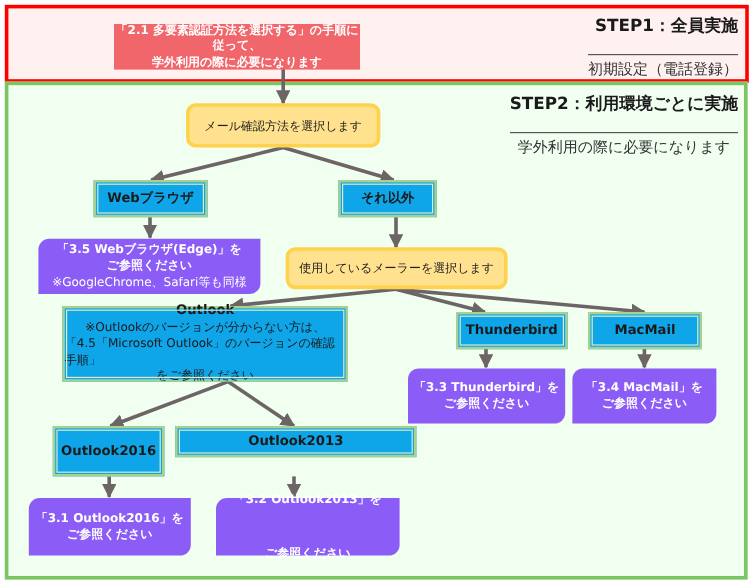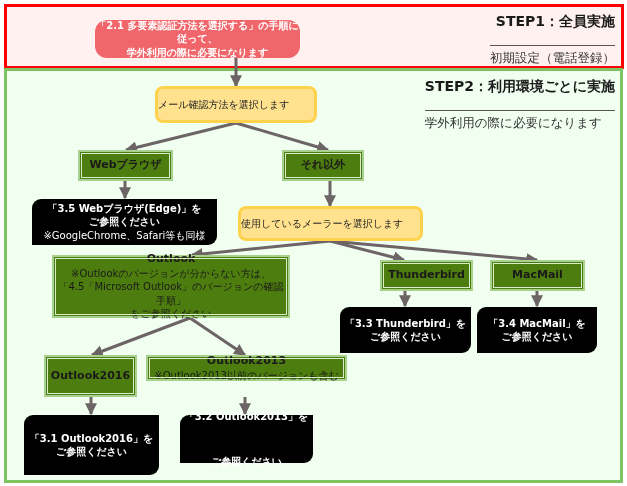--- a/index.html
+++ b/index.html
@@ -3,29 +3,29 @@
 <meta charset="utf-8">
 <style>
   html, body { margin:0; padding:0; }
   body { width:627px; height:486px; background:#ffffff; position:relative; overflow:hidden;
          font-family:"DejaVu Sans", "Liberation Sans", sans-serif; }
   .abs { position:absolute; box-sizing:border-box; }
   .step1-frame { left:4px; top:4px; width:620px; height:65px; background:#fff1f0; border:3px solid #ff0000; }
   .step2-frame { left:4px; top:68px; width:619px; height:415px; background:#f0fff0; border:3px solid #7dc463; }
   .step-title { font-weight:bold; font-size:14px; color:#1a1a1a; text-align:right; white-space:nowrap;
                 border-bottom:1px solid #555; padding-bottom:14px; }
-  .step-sub { font-size:12.5px; color:#333; text-align:left; white-space:nowrap; }
-  .red-pill { background:#f0666b; color:#fff; border-radius:12px; font-size:10px; font-weight:bold;
+  .step-sub { font-size:12.5px; color:#333; text-align:center; white-space:nowrap; }
+  .red-pill { background:#f0666b; color:#fff; border-radius:0; font-size:10px; font-weight:bold;
               display:flex; flex-direction:column; align-items:center; justify-content:center; line-height:1.35; text-align:center; }
   .yellow { background:#ffe18e; border:3px solid #ffd24e; border-radius:8px; color:#222; font-size:10px;
-            display:flex; align-items:center; justify-content:flex-start; white-space:nowrap; }
-  .green { background:#4d7c0f; border:2px solid #a9d18e; outline:1px solid #d9ecce; outline-offset:-4px; color:#1a1a1a;
-           font-size:10px; display:flex; flex-direction:column; align-items:center; justify-content:center; text-align:center; line-height:1.35; }
+            display:flex; align-items:center; justify-content:center; white-space:nowrap; }
+  .green { background:#0ea5e9; border:2px solid #a9d18e; outline:1px solid #d9ecce; outline-offset:-4px; color:#1a1a1a;
+           font-size:10px; display:flex; flex-direction:column; align-items:center; justify-content:center; text-align:left; line-height:1.35; }
   .green b { font-weight:bold; font-size:11px; }
-  .blue { background:#000000; color:#fff; font-size:10px; font-weight:bold; border-radius:9px 0 9px 0;
+  .blue { background:#8b5cf6; color:#fff; font-size:10px; font-weight:bold; border-radius:9px 0 9px 0;
           display:flex; flex-direction:column; align-items:center; justify-content:center; text-align:center; line-height:1.35; }
   .blue .note { font-weight:normal; }
   svg.arrows { position:absolute; left:0; top:0; width:627px; height:486px; pointer-events:none; }
 </style>
 </head>
 <body>
 
 <div class="abs step1-frame"></div>
 <div class="abs step2-frame"></div>
 
@@ -109,23 +109,22 @@
 <div class="abs blue" style="left:477px; top:307px; width:120px; height:46px;text-align:center;">
   <span>「3.4 MacMail」を</span>
   <span>ご参照ください</span>
 </div>
 
 <div class="abs green" style="left:44px; top:355px; width:93px; height:42px;">
   <b>Outlook2016</b>
 </div>
 <div class="abs green" style="left:146px; top:355px; width:201px; height:26px;">
   <b>Outlook2013</b>
-  <span>※Outlook2013以前のバージョンも含む</span>
 </div>
 
-<div class="abs blue" style="left:24px; top:415px; width:135px; height:60px;">
+<div class="abs blue" style="left:24px; top:415px; width:135px; height:48px;">
   <span>「3.1 Outlook2016」を</span>
   <span>ご参照ください</span>
 </div>
-<div class="abs blue" style="left:180px; top:415px; width:133px; height:48px;gap:32px;">
+<div class="abs blue" style="left:180px; top:415px; width:153px; height:48px;gap:32px;">
   <span>「3.2 Outlook2013」を</span>
   <span>ご参照ください</span>
 </div>
 
 </body></html>

